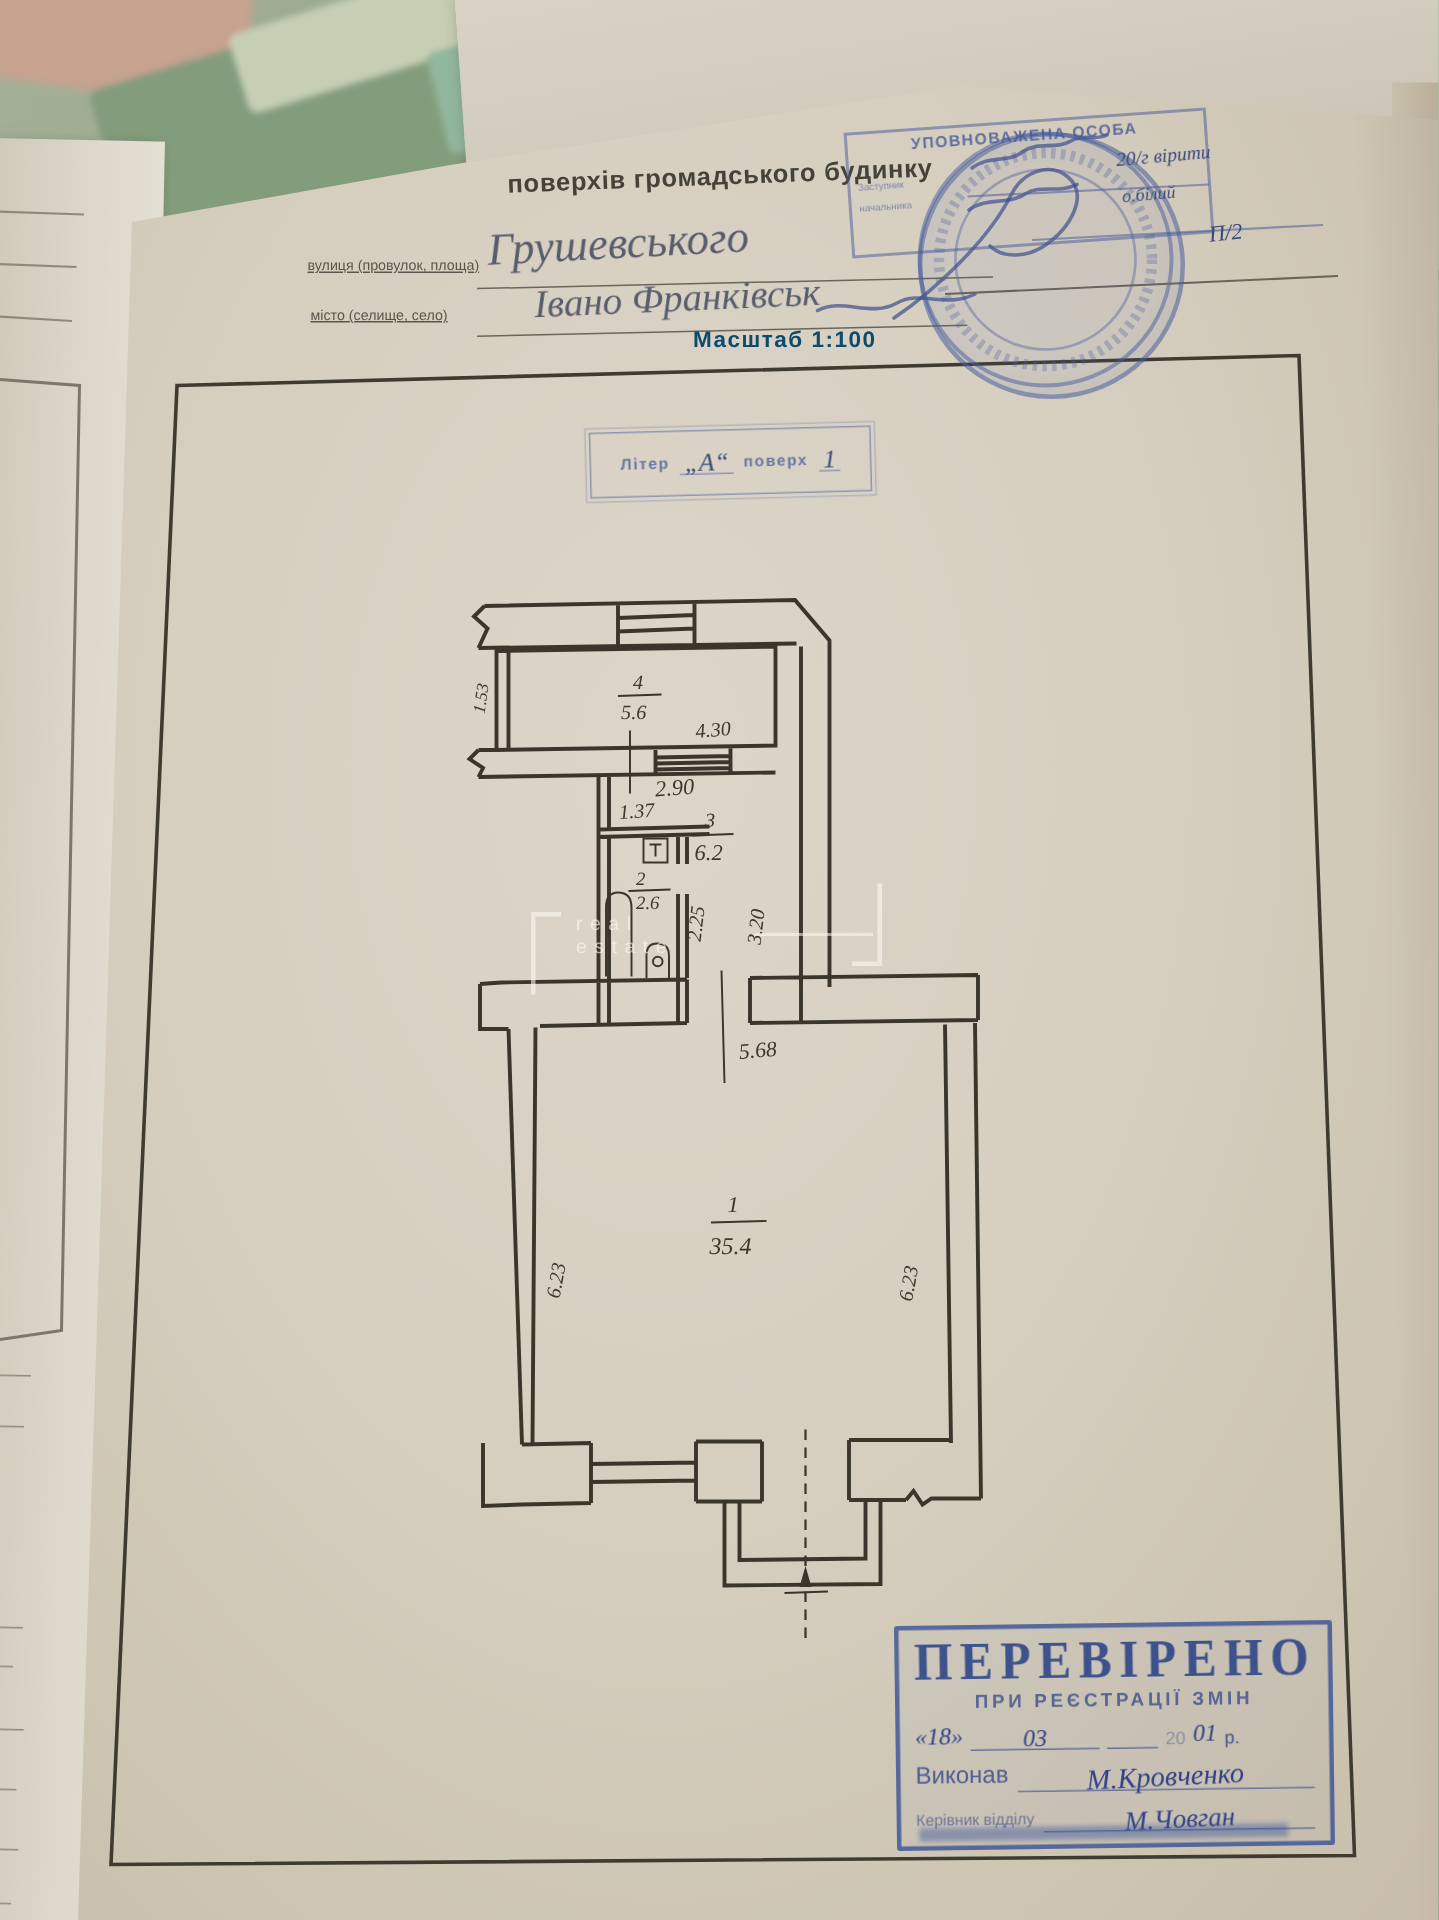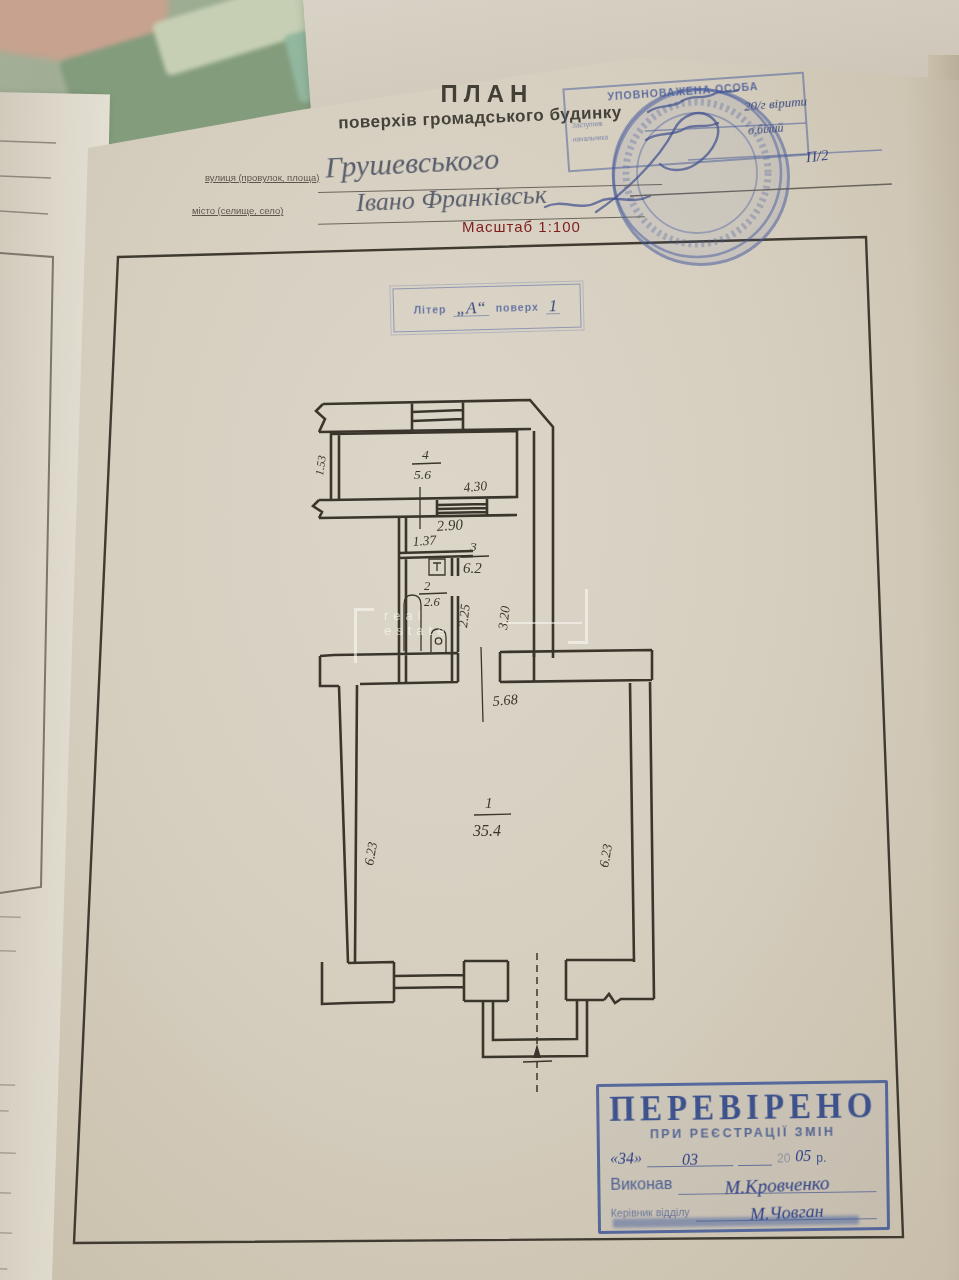--- a/index.html
+++ b/index.html
@@ -57,21 +57,21 @@
 
   
   .pg-title{left:337px;top:80px;width:300px;text-align:center;font-size:24px;font-weight:bold;
     letter-spacing:6px;color:#423f36;z-index:6;}
   .pg-subtitle{left:250px;top:108px;width:460px;text-align:center;font-size:17px;font-weight:bold;
     letter-spacing:.5px;color:#45423a;transform:rotate(-2.2deg);z-index:6;}
   .fld-label{font-size:9.5px;color:#5a564d;z-index:6;text-decoration:underline;}
   .fld-line{height:0;border-bottom:1.6px solid #6b665c;z-index:6;transform:rotate(-1.3deg);}
   .hw{font-family:"Liberation Serif","DejaVu Serif",serif;font-style:italic;}
   .hw-entry{color:#585d6b;z-index:7;filter:blur(.3px);}
-  .pg-scale{left:462px;top:218px;font-size:15px;font-weight:normal;letter-spacing:1px;color:#7f1d1d;z-index:6;}
+  .pg-scale{left:462px;top:218px;font-size:15px;font-weight:bold;letter-spacing:1px;color:#0c4a6e;z-index:6;}
 
   
   .rect-stamp{left:565px;top:80px;width:238px;height:80px;border:2px solid rgba(68,88,152,.5);
     transform:rotate(-4deg);z-index:6;filter:blur(.3px);}
   .rect-stamp .head{position:absolute;left:4px;top:3px;width:228px;text-align:center;
     font-size:10.5px;font-weight:bold;letter-spacing:1px;color:rgba(60,82,150,.78);}
   .rect-stamp .tiny{position:absolute;font-size:6.5px;color:rgba(70,90,155,.62);}
   .round-stamp{left:612px;top:88px;width:172px;height:172px;border-radius:50%;
     border:3px solid rgba(72,92,158,.5);z-index:6;
     background:radial-gradient(circle,rgba(80,100,165,.07) 55%,rgba(80,100,165,.12) 75%,transparent 85%);}
@@ -219,28 +219,27 @@
       <text class="dim" x="424" y="590" font-size="12.5">2</text>
       <path class="thin" d="M419,594 L447,593"></path>
       <text class="dim" x="424" y="606" font-size="12.5">2.6</text>
 
       <text class="dim" x="485" y="808" font-size="15">1</text>
       <path class="thin" d="M474,815 L511,814"></path>
       <text class="dim" x="473" y="836" font-size="16">35.4</text>
     </g>
   </svg>
 
-  <div class="abs pg-title">ПЛАН</div>
   <div class="abs pg-subtitle">поверхів громадського будинку</div>
 
   <div class="abs fld-label" style="left:205px;top:172px;">вулиця (провулок, площа)</div>
   <div class="abs fld-line" style="left:318px;top:188px;width:344px;"></div>
   <div class="abs hw hw-entry" style="left:325px;top:146px;font-size:30px;transform:rotate(-3deg);">Грушевського</div>
 
-  <div class="abs fld-label" style="left:192px;top:205px;">місто (селище, село)</div>
+  <div class="abs fld-label" style="left:207px;top:205px;">місто (селище, село)</div>
   <div class="abs fld-line" style="left:318px;top:220px;width:327px;"></div>
   <div class="abs hw hw-entry" style="left:356px;top:184px;font-size:26px;transform:rotate(-2.5deg);">Івано  Франківськ</div>
 
   <div class="abs pg-scale">Масштаб 1:100</div>
 
   <div class="abs rect-stamp">
     <div class="head">УПОВНОВАЖЕНА ОСОБА</div>
     <div class="tiny" style="left:5px;top:32px;">Заступник</div>
     <div class="tiny" style="left:5px;top:46px;">начальника</div>
   </div>
@@ -264,25 +263,25 @@
     <div class="wm-sub">
       <span>real estate</span>
       <div class="wm-line" style="width:82px;"></div>
     </div>
   </div>
 
   <div class="abs ver-stamp">
     <div class="ver-title">ПЕРЕВІРЕНО</div>
     <div class="ver-sub">ПРИ РЕЄСТРАЦІЇ ЗМІН</div>
     <div class="ver-date">
-      <span class="hw">«34»</span>
+      <span class="hw">«18»</span>
       <span class="dline"><span class="hw">03</span></span>
       <span class="dline" style="width:34px;"></span>
       <span style="opacity:.45;">20</span>
-      <span class="hw">05</span>
+      <span class="hw">01</span>
       <span>р.</span>
     </div>
     <div class="ver-row">
       <span class="lbl">Виконав</span>
       <span class="sigline"><span class="hw">М.Кровченко</span></span>
     </div>
     <div class="ver-row">
       <span class="lbl" style="font-size:10.5px;opacity:.78;">Керівник відділу</span>
       <span class="sigline"><span class="hw" style="font-size:18px;">М.Човган</span></span>
     </div>

